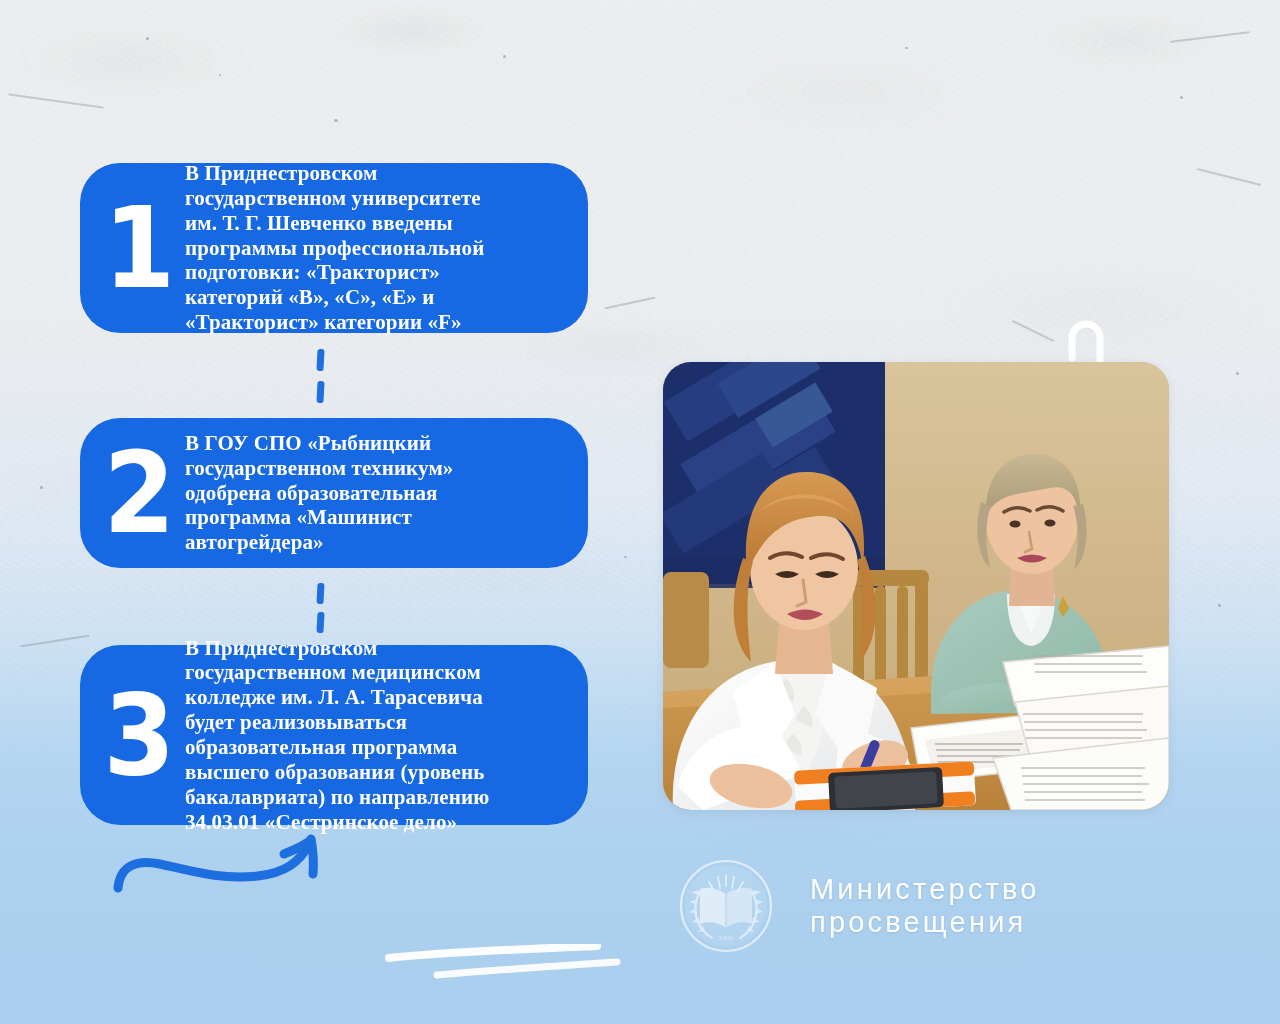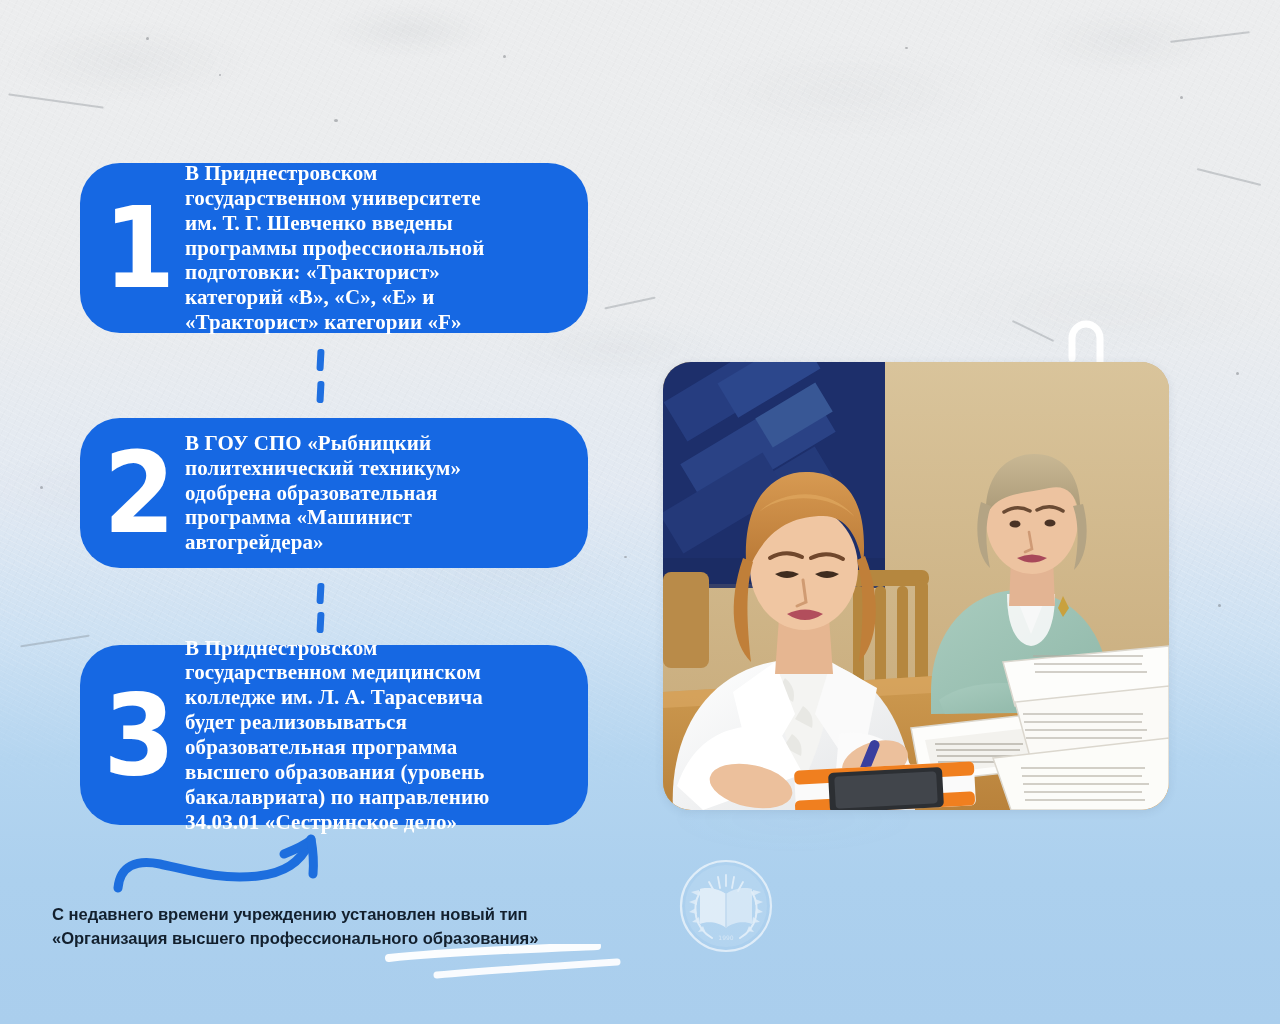--- a/index.html
+++ b/index.html
@@ -196,21 +196,21 @@
 категорий «B», «C», «E» и
 «Тракторист» категории «F»</div>
   </div>
 
   <div class="dash d1"></div>
   <div class="dash d2"></div>
 
   <div class="card" id="card2">
     <div class="num">2</div>
     <div class="body">В ГОУ СПО «Рыбницкий
-политехнический техникум»
+государственном техникум»
 одобрена образовательная
 программа «Машинист
 автогрейдера»</div>
   </div>
 
   <div class="dash d3"></div>
   <div class="dash d4"></div>
 
   <div class="card" id="card3">
     <div class="num">3</div>
@@ -223,22 +223,20 @@
 бакалавриата) по направлению
 34.03.01 «Сестринское дело»</div>
   </div>
 
   <svg id="arrow" viewBox="0 0 230 70">
     <path d="M10 62 C12 40, 28 33, 52 38 C84 45, 112 54, 150 50 C176 47, 192 37, 202 16" fill="none" stroke="#1d6ede" stroke-width="9" stroke-linecap="round"></path>
     <path d="M176 28 C186 24, 196 20, 203 14" fill="none" stroke="#1d6ede" stroke-width="9" stroke-linecap="round"></path>
     <path d="M203 13 C205 24, 206 36, 205 48" fill="none" stroke="#1d6ede" stroke-width="9" stroke-linecap="round"></path>
   </svg>
 
-  <div id="caption">С недавнего времени учреждению установлен новый тип
-«Организация высшего профессионального образования»</div>
 
   <svg id="underlines" viewBox="0 0 250 46">
     <path d="M4 14 C60 8, 140 5, 212 2" fill="none" stroke="#ffffff" stroke-width="8" stroke-linecap="round" opacity=".95"></path>
     <path d="M52 31 C108 26, 170 22, 232 18" fill="none" stroke="#ffffff" stroke-width="7" stroke-linecap="round" opacity=".92"></path>
   </svg>
 
 
   <svg id="clip" viewBox="0 0 70 130">
     <path d="M14 46 L14 26 A14 14 0 0 1 42 26 L42 108 A12 12 0 0 1 18 108 L18 84" fill="none" stroke="#ffffff" stroke-width="7" stroke-linecap="round" stroke-linejoin="round"></path>
   </svg>
@@ -428,15 +426,17 @@
         <g stroke="#ffffff" stroke-width="1.8" stroke-linecap="round">
           <path d="M42 30 L40 19"></path>
             <path d="M48 28 L48 17"></path>
             <path d="M54 30 L56 19"></path>
           <path d="M36 33 L31 24"></path>
             <path d="M60 33 L65 24"></path>
         </g>
         <text x="48" y="82" text-anchor="middle" font-family="DejaVu Sans, sans-serif" font-size="6" fill="#ffffff" opacity=".8">1990</text>
       </g>
     </svg>
+    <div id="ministry-text">Министерство
+просвещения</div>
   </div>
 
 </div>
 
 </body></html>

